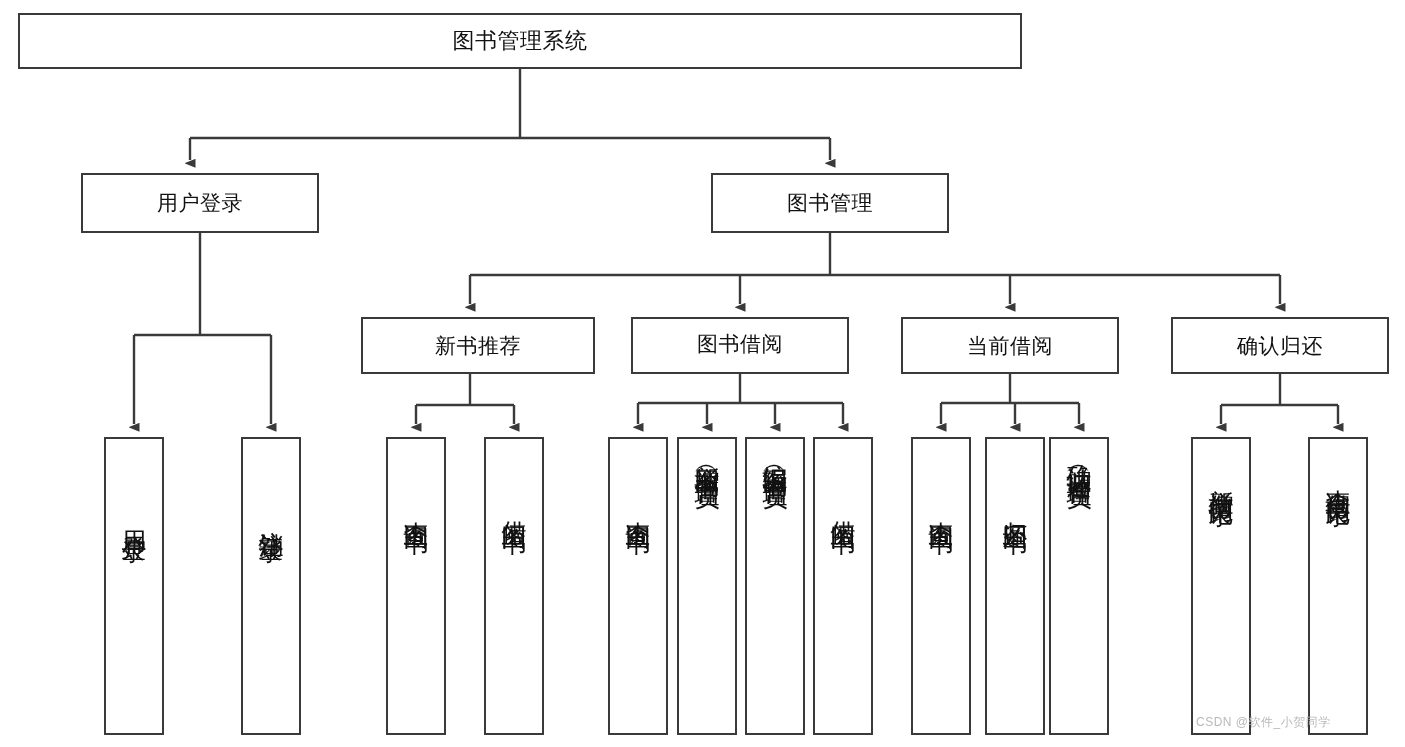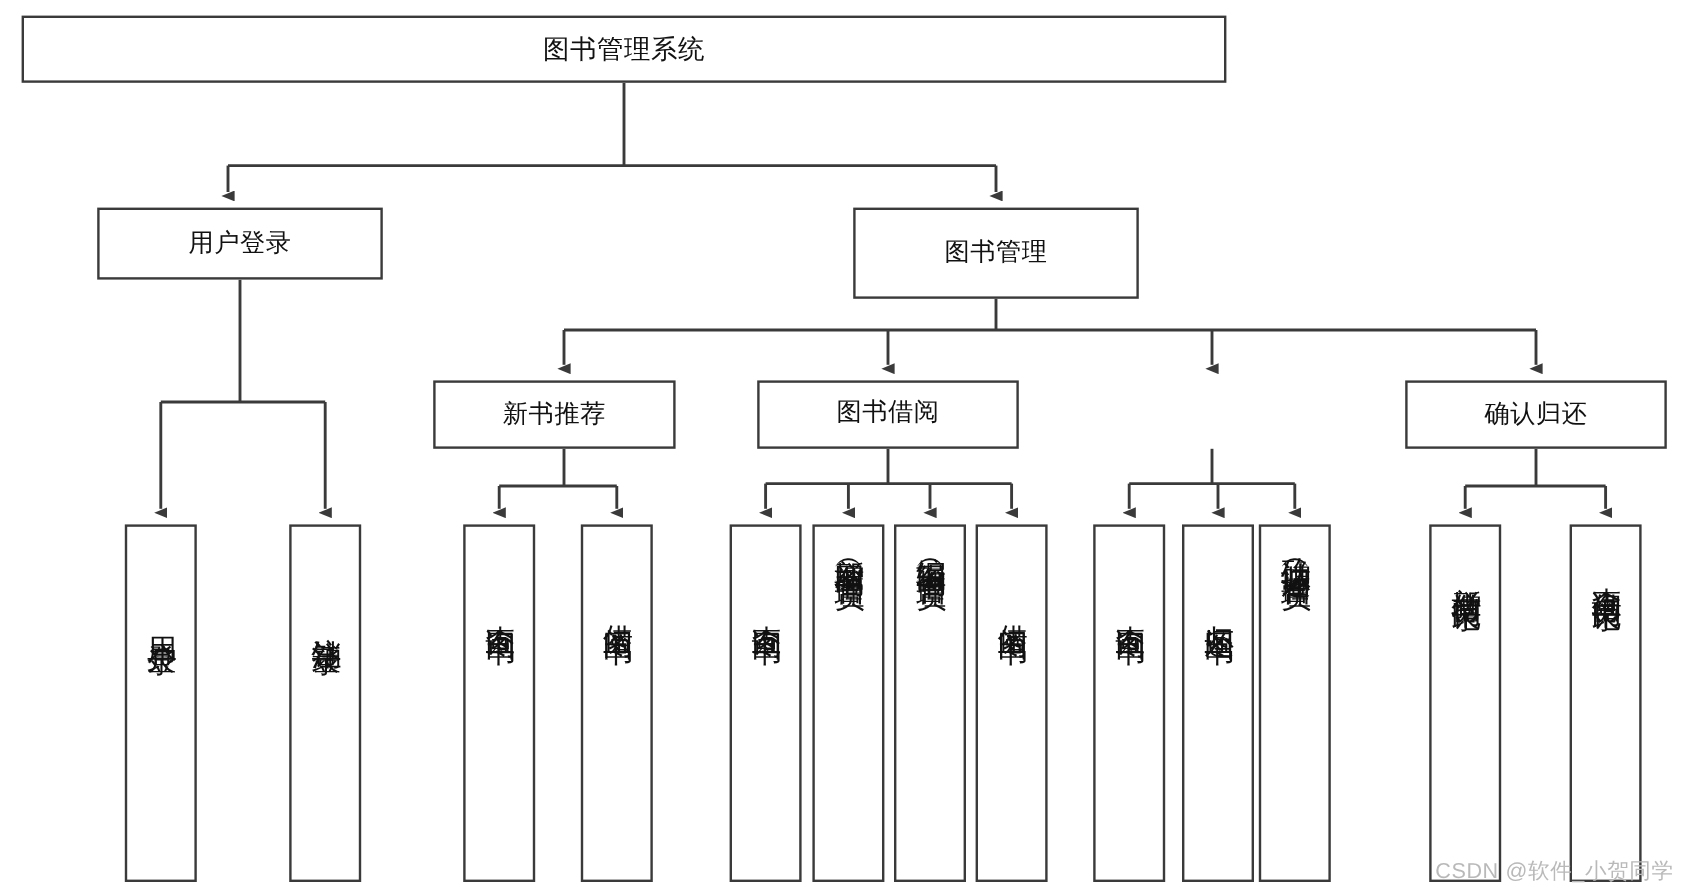--- a/index.html
+++ b/index.html
@@ -63,21 +63,21 @@
     line-height: 1.0;
     letter-spacing: 3px;
     white-space: nowrap;
     margin: 0 auto;
   }
   .node.vert.mid .label {
     margin-top: 0;
   }
   .watermark {
     position: absolute;
-    font-size: 18px;
+    font-size: 12px;
     color: #b9b9b9;
     white-space: nowrap;
     letter-spacing: 0.5px;
     text-align: right;
   }
 </style>
 </head>
 <body>
 
 <div id="canvas">
@@ -133,30 +133,33 @@
     </g>
   </svg>
 
   <div class="node horiz root" style="left:18px; top:13px; width:1004px; height:56px;">
     <span class="label">图书管理系统</span>
   </div>
 
   <div class="node horiz" style="left:81px; top:173px; width:238px; height:60px;">
     <span class="label">用户登录</span>
   </div>
-  <div class="node horiz" style="left:711px; top:173px; width:238px; height:76px;">
+  <div class="node horiz" style="left:711px; top:173px; width:238px; height:60px;">
     <span class="label">图书管理</span>
   </div>
 
-  <div class="node horiz" style="left:361px; top:317px; width:202px; height:57px;">
+  <div class="node horiz" style="left:361px; top:317px; width:234px; height:57px;">
     <span class="label">新书推荐</span>
   </div>
   <div class="node horiz" style="left:631px; top:317px; width:218px; height:57px;font-family:Liberation Mono, monospace;">
     <span class="label">图书借阅</span>
   </div>
+  <div class="node horiz" style="left:901px; top:317px; width:218px; height:57px;">
+    <span class="label">当前借阅</span>
+  </div>
   <div class="node horiz" style="left:1171px; top:317px; width:218px; height:57px;">
     <span class="label">确认归还</span>
   </div>
 
   <div class="node vert mid" style="left:104px; top:437px; width:60px; height:298px; padding-top:72px;">
     <span class="label">用户登录</span>
   </div>
   <div class="node vert mid" style="left:241px; top:437px; width:60px; height:298px; padding-top:72px;">
     <span class="label">注销登录</span>
   </div>

